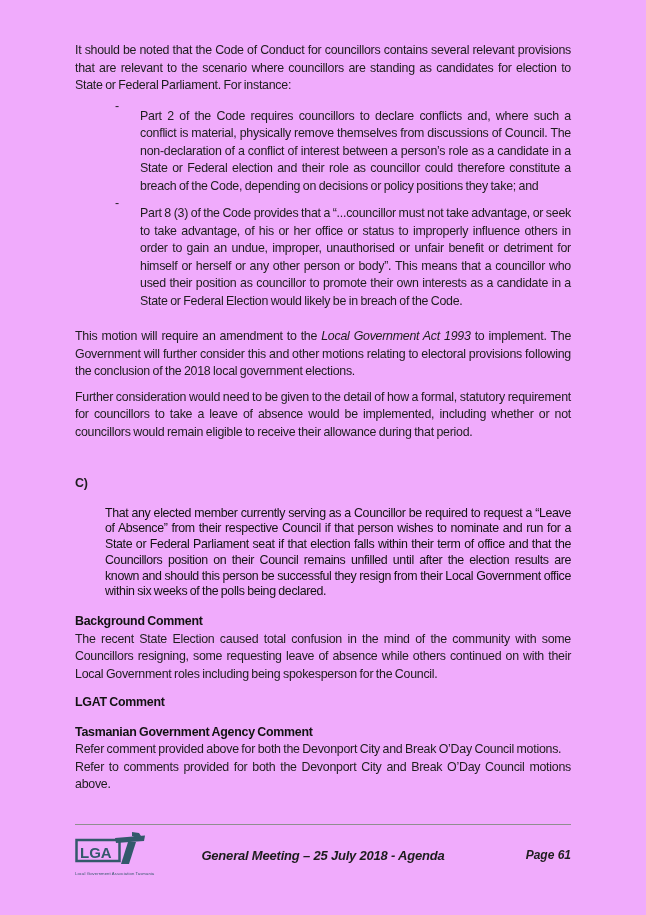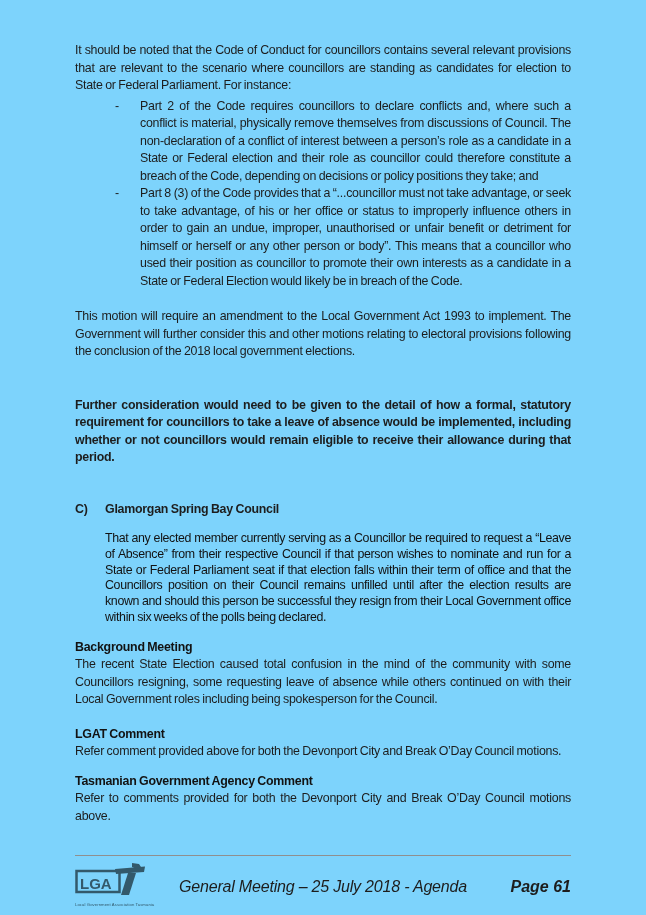--- a/index.html
+++ b/index.html
@@ -4,21 +4,21 @@
 <style>
   html, body {
     margin: 0;
     padding: 0;
     background: #ffffff;
   }
   .page {
     position: relative;
     width: 646px;
     height: 915px;
-    background: #7dd3fc;
+    background: #f0abfc;
     font-family: "Liberation Sans", sans-serif;
     color: #1d1d1d;
     overflow: hidden;
     box-sizing: border-box;
     padding: 42px 75px 0 75px;
   }
   .body-text {
     font-size: 12.4px;
     line-height: 17.5px;
     letter-spacing: -0.26px;
@@ -31,24 +31,24 @@
   .dash-item {
     display: flex;
     align-items: flex-start;
   }
   .dash-marker {
     width: 25px;
     margin-left: 40px;
     flex: 0 0 auto;
     text-align: left;
   }
-  .dash-text { flex: 1 1 auto; text-align: justify; }
+  .dash-text { flex: 1 1 auto; text-align: justify; margin-top: 10px; }
   .amendment { margin-top: 18px; }
-  .italic { }
-  .further { margin-top: 36px; font-weight: bold; }
+  .italic { font-style: italic; }
+  .further { margin-top: 8px; }
   .section-c-heading {
     margin-top: 34px;
     display: flex;
     font-weight: bold;
   }
   .section-c-label { width: 30px; flex: 0 0 auto; }
   .motion-block {
     margin-top: 13px;
     margin-left: 30px;
     font-weight: normal;
@@ -57,49 +57,49 @@
     letter-spacing: -0.35px;
     word-spacing: -0.5px;
     text-align: justify;
     color: #121212;
   }
   .comment-heading {
     font-weight: bold;
     color: #121212;
   }
   .mt13 { margin-top: 13px; }
-  .mt11 { margin-top: 17px; }
+  .mt11 { margin-top: 11px; }
   .mt12 { margin-top: 12px; }
   .footer-divider {
     margin-top: 30px;
     border: none;
     border-top: 1px solid #8f8f8f;
     height: 0;
   }
   .footer-row {
     margin-top: 7px;
     display: flex;
     align-items: center;
   }
   .footer-side { flex: 1 1 0; }
   .footer-center {
     flex: 0 0 auto;
     font-style: italic;
-    font-weight: 400;
-    font-size: 16px;
+    font-weight: 700;
+    font-size: 13px;
     letter-spacing: -0.2px;
     color: #1d1d1d;
     text-align: center;
   }
   .footer-page {
     flex: 1 1 0;
     text-align: right;
     font-style: italic;
     font-weight: 600;
-    font-size: 16px;
+    font-size: 12px;
     color: #1d1d1d;
   }
   .logo {
     display: inline-block;
     line-height: 1;
   }
   .logo-tagline {
     font-size: 4.2px;
     letter-spacing: 0.1px;
     color: #33596b;
@@ -124,32 +124,31 @@
       <span class="dash-text">Part 8 (3) of the Code provides that a “...councillor must not take advantage, or seek to take advantage, of his or her office or status to improperly influence others in order to gain an undue, improper, unauthorised or unfair benefit or detriment for himself or herself or any other person or body”. This means that a councillor who used their position as councillor to promote their own interests as a candidate in a State or Federal Election would likely be in breach of the Code.</span>
     </div>
   </div>
 
   <p class="body-text amendment"><span>This motion will require an amendment to the </span><span class="italic">Local Government Act 1993</span><span> to implement. The Government will further consider this and other motions relating to electoral provisions following the conclusion of the 2018 local government elections.</span></p>
 
   <p class="body-text further">Further consideration would need to be given to the detail of how a formal, statutory requirement for councillors to take a leave of absence would be implemented, including whether or not councillors would remain eligible to receive their allowance during that period.</p>
 
   <div class="section-c-heading body-text">
     <span class="section-c-label">C)</span>
-    <span>Glamorgan Spring Bay Council</span>
   </div>
 
   <p class="motion-block">That any elected member currently serving as a Councillor be required to request a “Leave of Absence” from their respective Council if that person wishes to nominate and run for a State or Federal Parliament seat if that election falls within their term of office and that the Councillors position on their Council remains unfilled until after the election results are known and should this person be successful they resign from their Local Government office within six weeks of the polls being declared.</p>
 
-  <p class="body-text comment-heading mt13">Background Meeting</p>
+  <p class="body-text comment-heading mt13">Background Comment</p>
   <p class="body-text">The recent State Election caused total confusion in the mind of the community with some Councillors resigning, some requesting leave of absence while others continued on with their Local Government roles including being spokesperson for the Council.</p>
 
   <p class="body-text comment-heading mt11">LGAT Comment</p>
+  <p class="body-text comment-heading mt12">Tasmanian Government Agency Comment</p>
+
   <p class="body-text">Refer comment provided above for both the Devonport City and Break O’Day Council motions.</p>
-
-  <p class="body-text comment-heading mt12">Tasmanian Government Agency Comment</p>
   <p class="body-text">Refer to comments provided for both the Devonport City and Break O’Day Council motions above.</p>
 
   <div class="footer-divider"></div>
 
   <div class="footer-row">
     <div class="footer-side">
       <div class="logo">
         <svg width="72" height="36" viewBox="0 0 72 36">
           <rect x="1.5" y="8" width="43" height="21" fill="none" stroke="#33596b" stroke-width="2.5"></rect>
           <text x="5" y="25.5" font-size="15" font-weight="bold" fill="#33596b" font-family="Liberation Sans, sans-serif">LGA</text>

